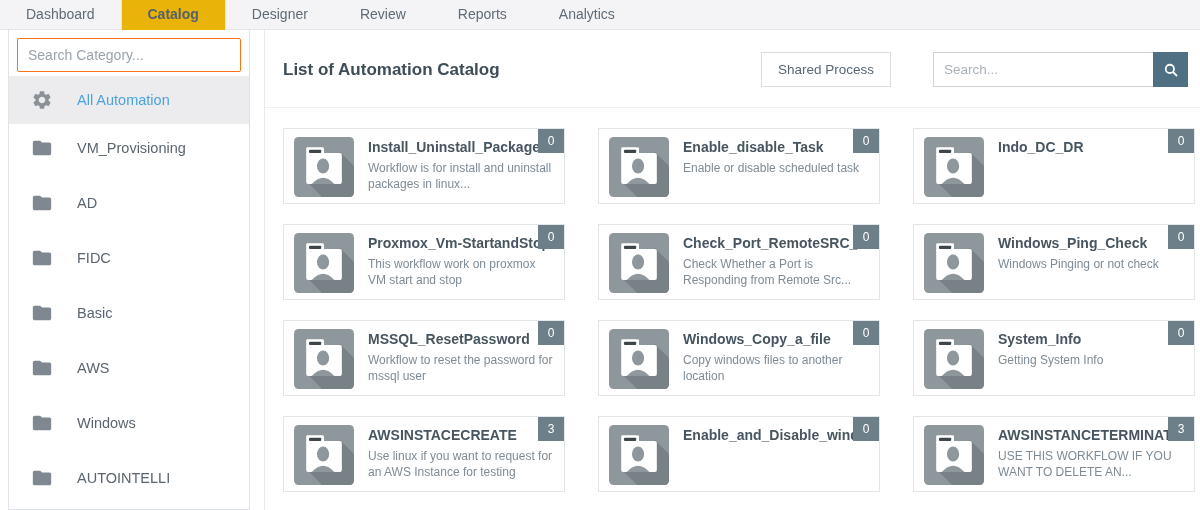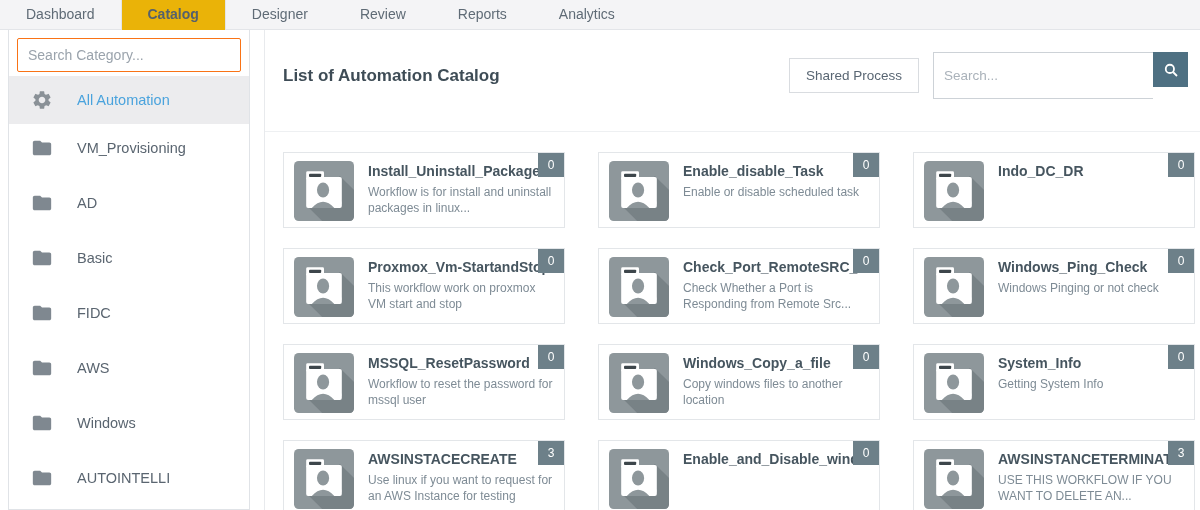--- a/index.html
+++ b/index.html
@@ -86,21 +86,21 @@
     flex: 1;
     margin-left: 14px;
     border-left: 1px solid #e8eaed;
     padding: 0;
     min-width: 0;
   }
   .main-header {
     display: flex;
     justify-content: space-between;
     align-items: center;
-    padding: 22px 12px 32px 18px;
+    padding: 22px 12px 20px 18px;
     border-bottom: 1px solid #eef0f2;
   }
   .main-title {
     font-size: 17px;
     font-weight: 700;
     color: #3e4c56;
   }
   .header-right { display: flex; align-items: center; gap: 14px; }
   .shared-btn {
     background: #fff;
@@ -108,28 +108,29 @@
     color: #596673;
     font-size: 13.5px;
     font-family: inherit;
     padding: 0 16px;
     height: 35px;
     cursor: pointer;
   }
   .search-group { display: flex; }
   .main-search {
     width: 220px;
-    height: 47px;
+    height: 35px;
     border: 1px solid #cdd2d7;
     border-right: none;
     padding: 0 10px;
     font-size: 13.5px;
     font-family: inherit;
     color: #5a6570;
     outline: none;
+    margin-left: 28px;
   }
   .main-search::placeholder { color: #aab2ba; }
   .search-btn {
     width: 35px;
     height: 35px;
     border: none;
     background: var(--search-btn, #4e7082);
     display: flex;
     align-items: center;
     justify-content: center;
@@ -230,29 +231,29 @@
       </svg>
     </span>
     <span class="lbl">AD</span>
   </div>
         <div class="side-item cat">
     <span class="icn">
       <svg viewBox="0 0 24 24" width="22" height="22" fill="#7f8890">
         <path d="M10 4H4c-1.1 0-2 .9-2 2v12c0 1.1.9 2 2 2h16c1.1 0 2-.9 2-2V8c0-1.1-.9-2-2-2h-8l-2-2z"></path>
       </svg>
     </span>
+    <span class="lbl">FIDC</span>
+  </div>
+        <div class="side-item cat">
+    <span class="icn">
+      <svg viewBox="0 0 24 24" width="22" height="22" fill="#7f8890">
+        <path d="M10 4H4c-1.1 0-2 .9-2 2v12c0 1.1.9 2 2 2h16c1.1 0 2-.9 2-2V8c0-1.1-.9-2-2-2h-8l-2-2z"></path>
+      </svg>
+    </span>
     <span class="lbl">Basic</span>
-  </div>
-        <div class="side-item cat">
-    <span class="icn">
-      <svg viewBox="0 0 24 24" width="22" height="22" fill="#7f8890">
-        <path d="M10 4H4c-1.1 0-2 .9-2 2v12c0 1.1.9 2 2 2h16c1.1 0 2-.9 2-2V8c0-1.1-.9-2-2-2h-8l-2-2z"></path>
-      </svg>
-    </span>
-    <span class="lbl">FIDC</span>
   </div>
         <div class="side-item cat">
     <span class="icn">
       <svg viewBox="0 0 24 24" width="22" height="22" fill="#7f8890">
         <path d="M10 4H4c-1.1 0-2 .9-2 2v12c0 1.1.9 2 2 2h16c1.1 0 2-.9 2-2V8c0-1.1-.9-2-2-2h-8l-2-2z"></path>
       </svg>
     </span>
     <span class="lbl">AWS</span>
   </div>
         <div class="side-item cat">

